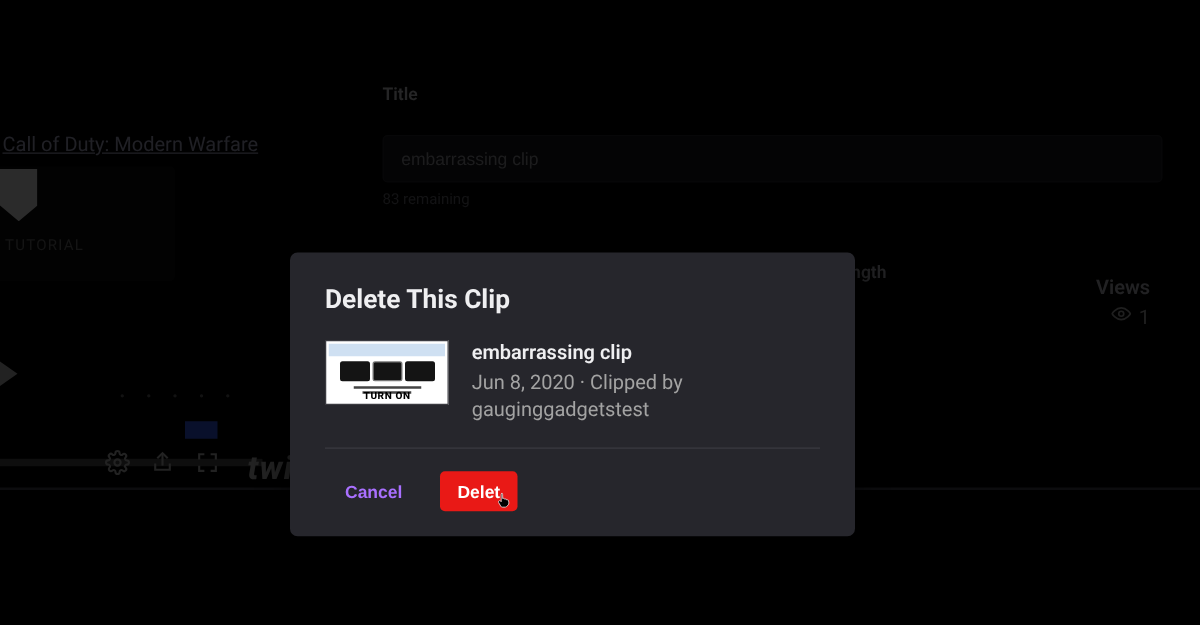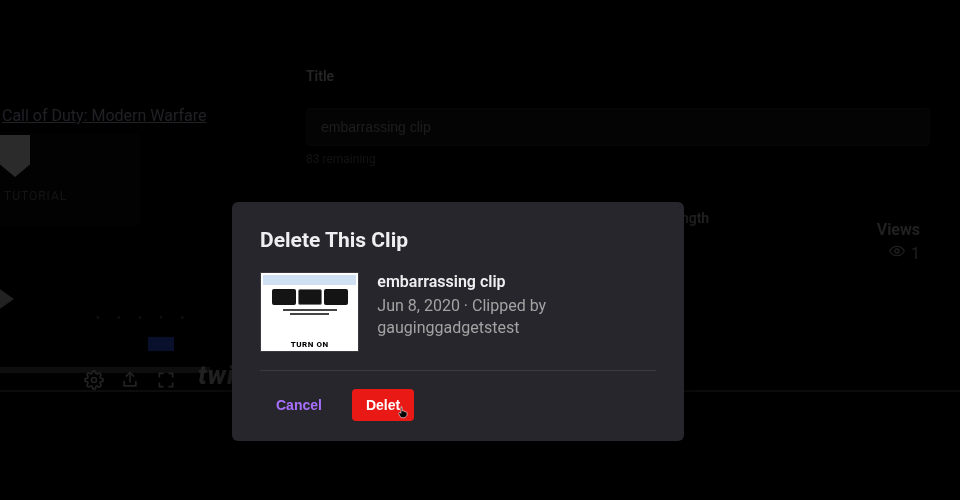--- a/index.html
+++ b/index.html
@@ -82,21 +82,21 @@
   }
   .grey-strip {
     position: absolute;
     top: 232px; left: 0;
     width: 210px; height: 6px;
     background: #555;
   }
   .controls-row {
     position: absolute;
     bottom: 110px; left: 84px;
-    display: flex; align-items: flex-end; gap: 16px;
+    display: flex; align-items: flex-start; gap: 16px;
     color: #ccc;
     font-size: 18px;
   }
   .ctrl-icon { width: 20px; height: 20px; display: inline-flex; align-items: center; justify-content: center; }
   .twi-text {
     font-size: 26px; font-weight: 800; letter-spacing: 1px;
     font-style: italic;
     margin-left: 6px;
   }
   .hr-dark {
@@ -171,21 +171,21 @@
     padding-bottom: 18px;
     border-bottom: 1px solid #3a3a40;
   }
   .clip-row {
     display: flex;
     gap: 18px;
     padding: 18px 0;
     border-bottom: 1px solid #3a3a40;
   }
   .clip-thumb {
-    width: 112px; height: 80px;
+    width: 112px; height: 52px;
     background: #fff;
     border: 1px solid #3a3a40;
     position: relative;
     overflow: hidden;
   }
   .ct-top { position: absolute; top:2px; left:2px; right:2px; height:10px; background:#cfe0f2; }
   .ct-bar { position: absolute; top:14px; left:2px; right:2px; height:20px; display:flex; justify-content:center; align-items:center; gap:2px; }
   .ct-bar div { width:24px; height:16px; background:#141414; border-radius:2px; }
   .ct-circle { width:10px; height:10px; border-radius:50%; background:#fff; border:1px solid #777; align-self:center; }
   .ct-lines { position:absolute; top:36px; left:10px; right:10px; }

